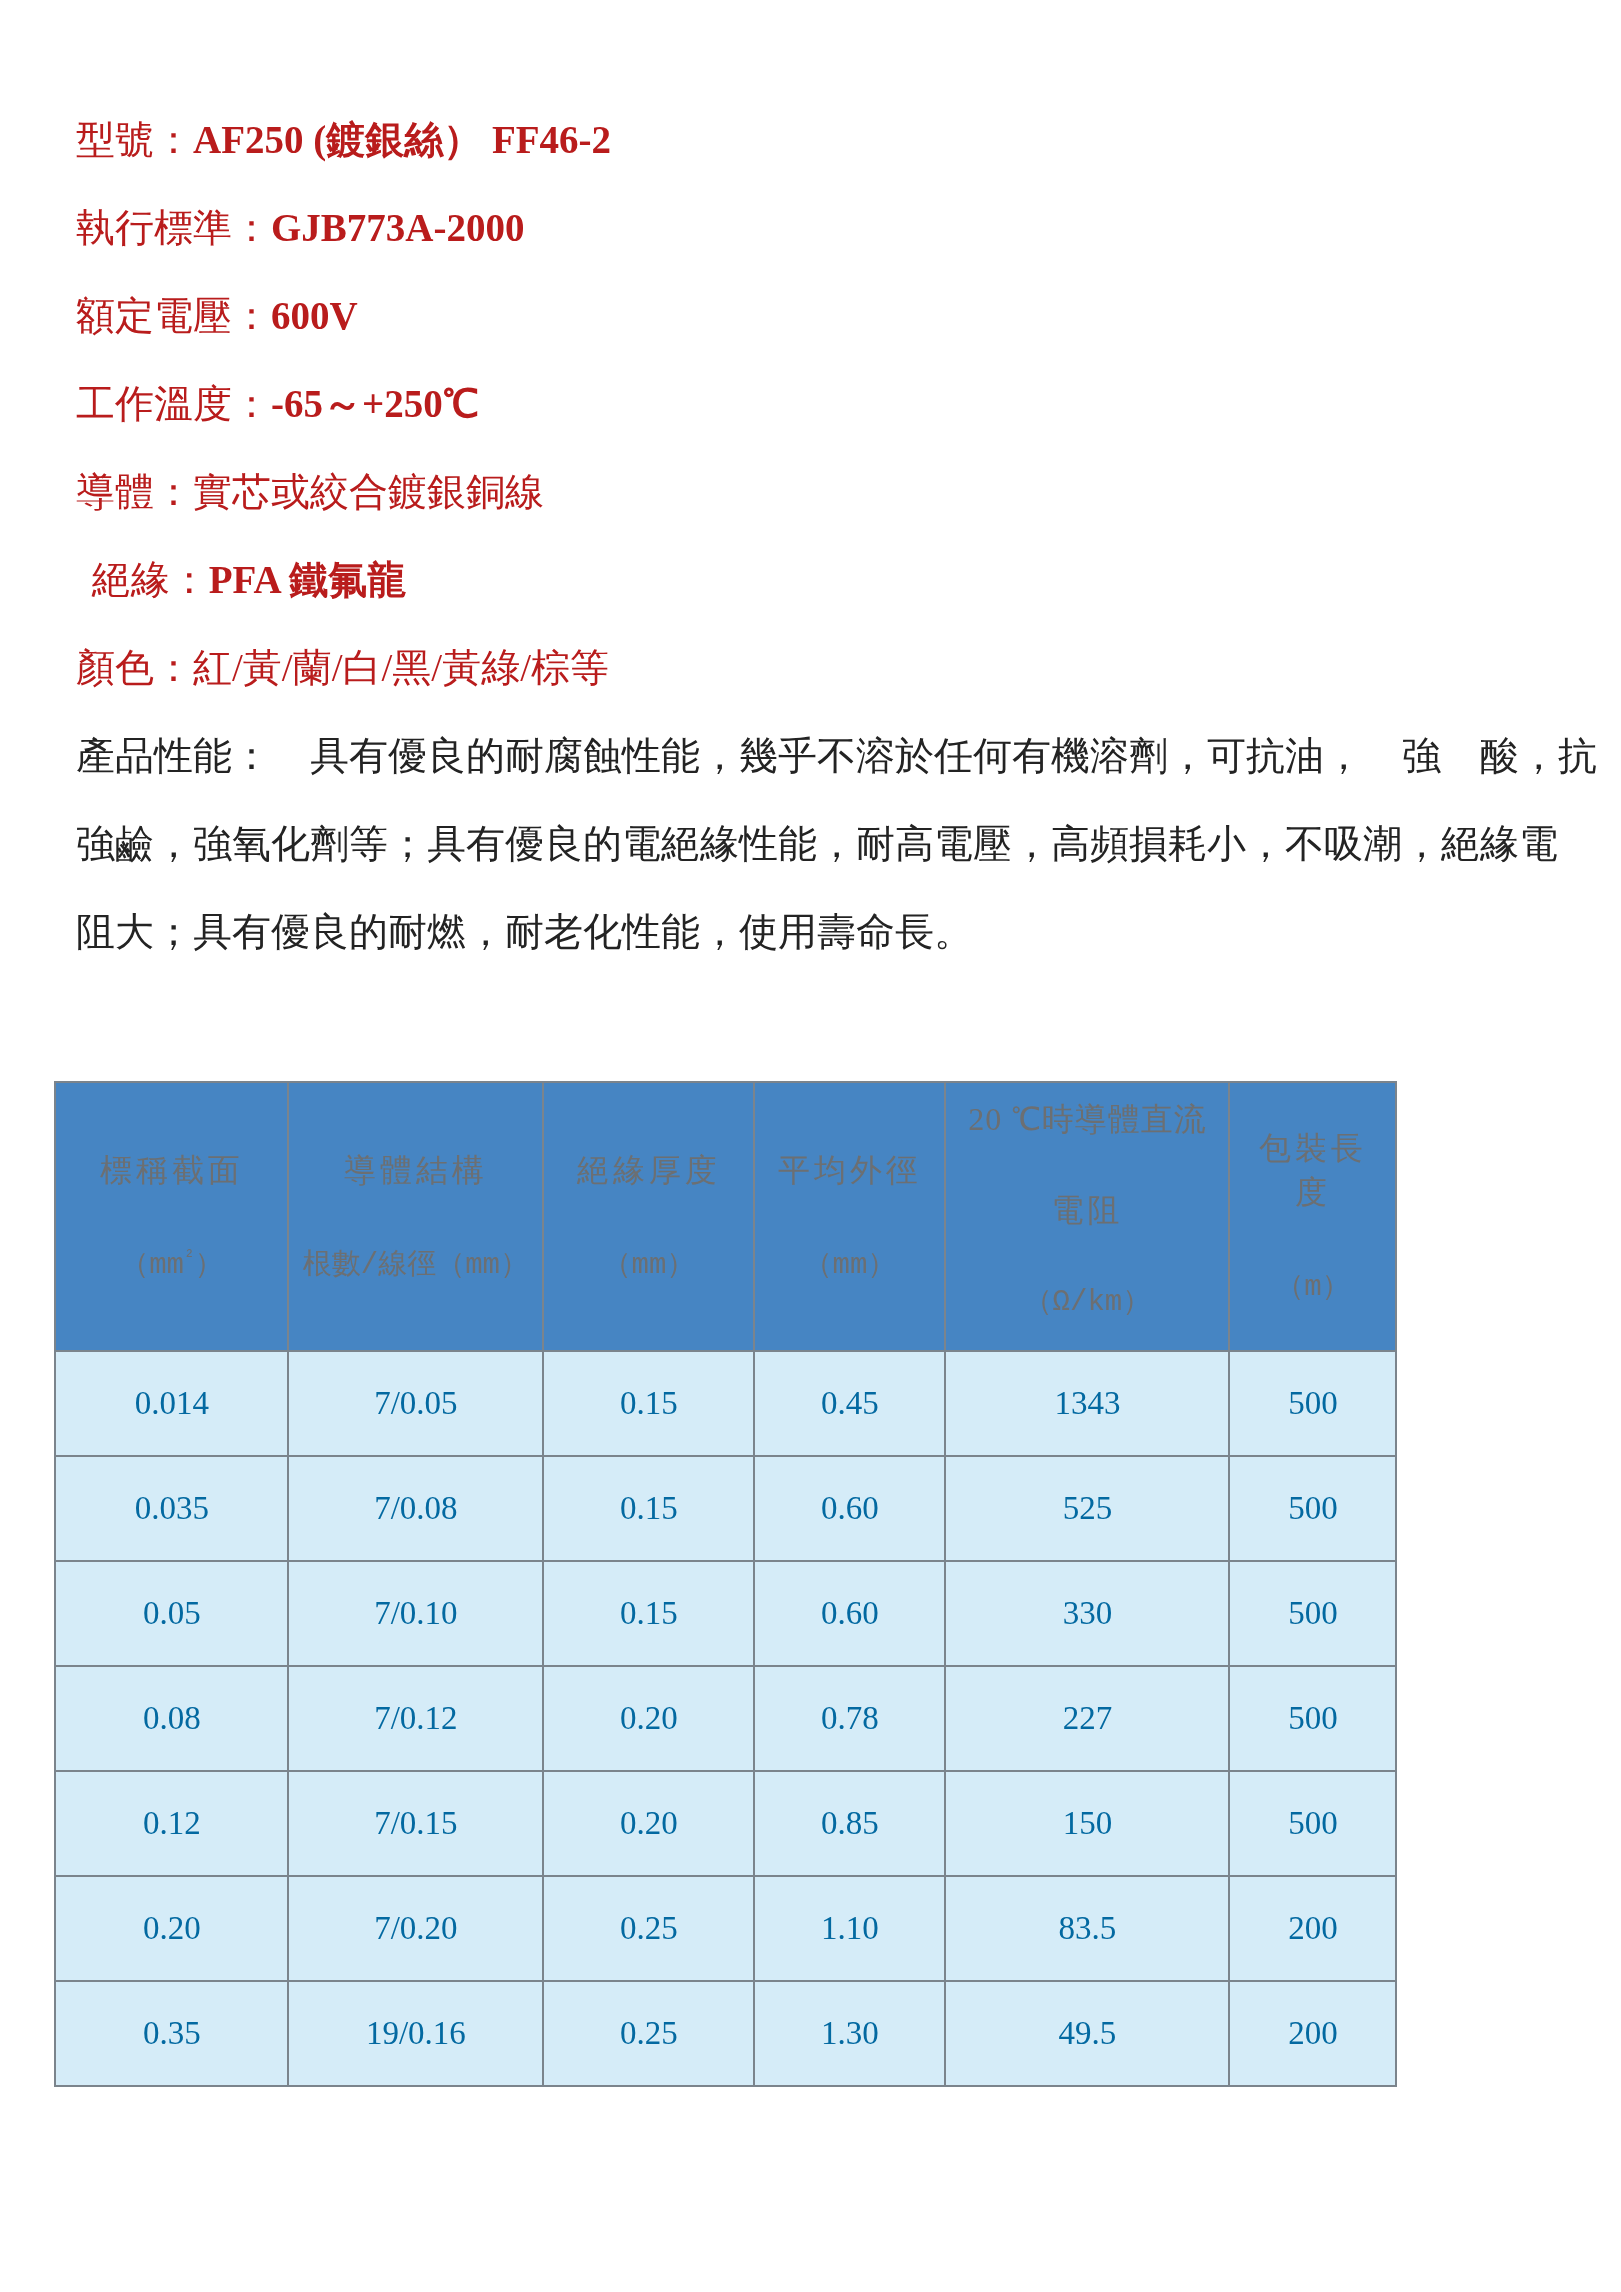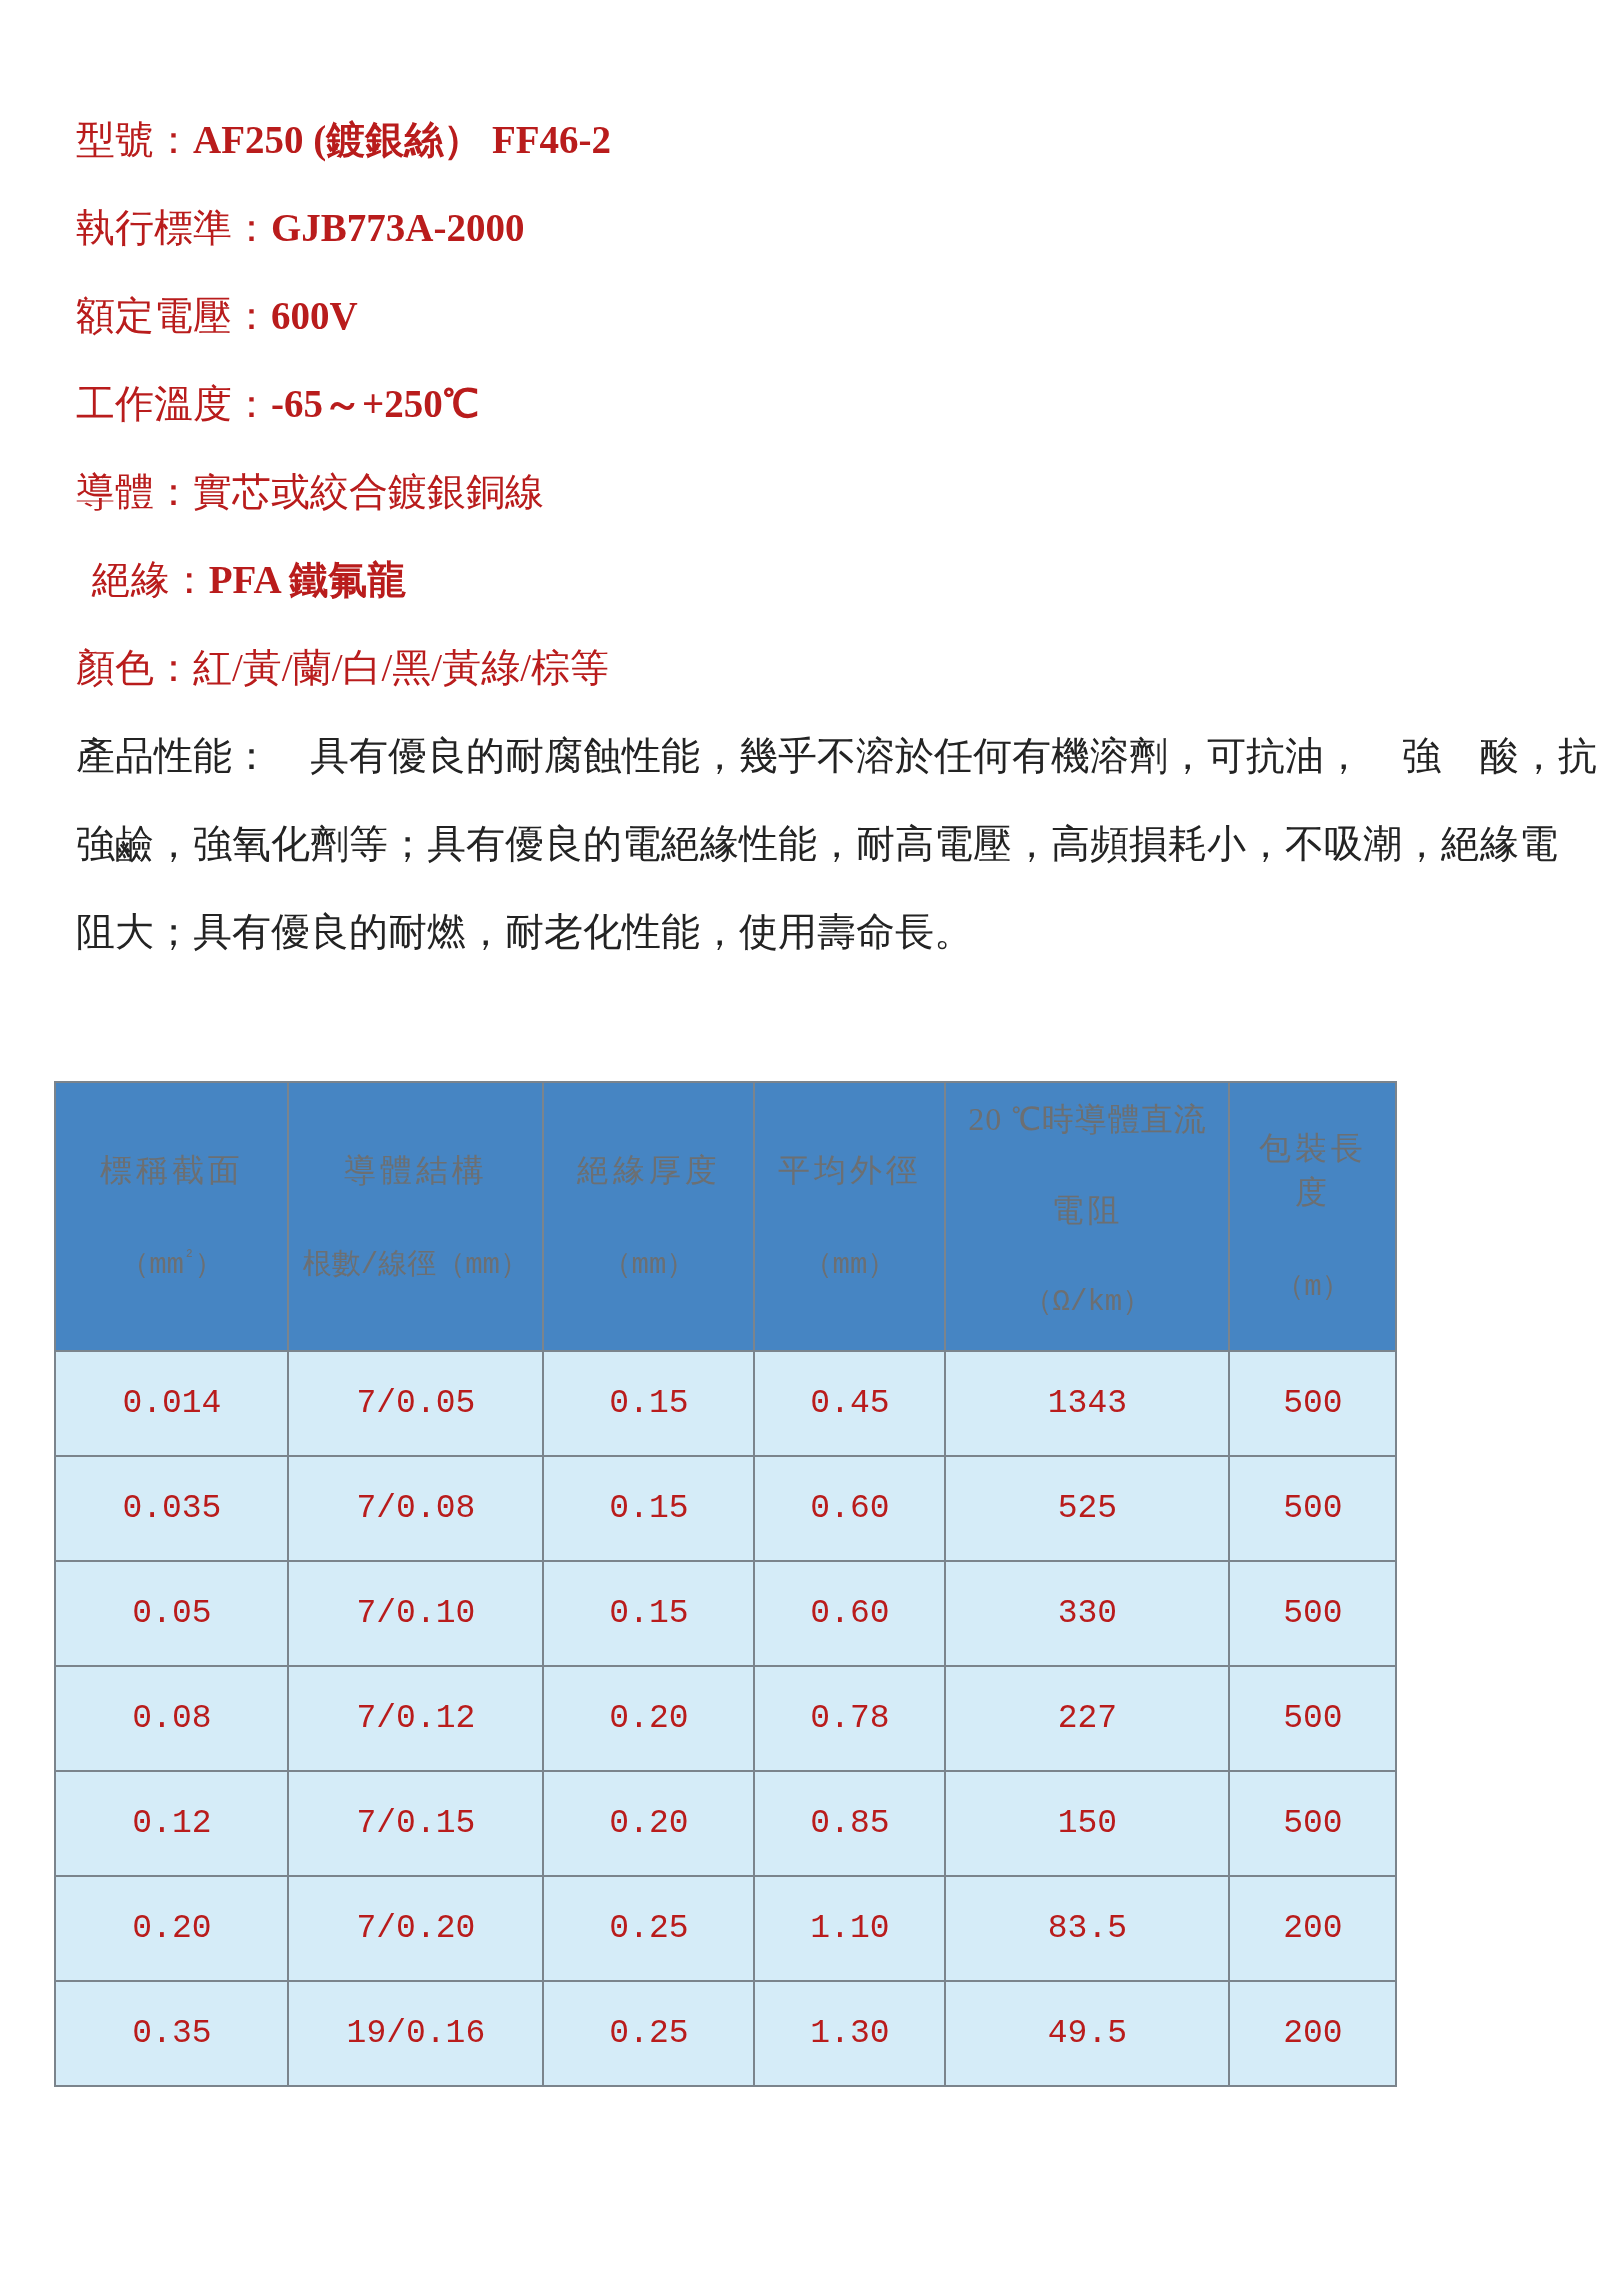--- a/index.html
+++ b/index.html
@@ -40,21 +40,21 @@
     display:flex;flex-direction:column;align-items:center;justify-content:center;
     gap:51px;height:100%;
   }
   .th-inner.three{justify-content:space-between;box-sizing:border-box;padding:3.9px 0 17.6px;gap:0;}
   .th-name{font-size:32px;letter-spacing:3.9px;}
   .th-name.small-sp{letter-spacing:1px;}
   .th-unit{font-size:29px;font-family:Liberation Mono, monospace;}
   .th-unit sup{font-size:17.6px;}
   table.spec tbody td{
     background:#d5ecf8;height:81px;text-align:center;vertical-align:middle;
-    font-family:Liberation Mono, monospace;font-size:33px;color:#b91c1c;
+    font-family:Liberation Serif, serif;font-size:33px;color:#0369a1;
   }
 </style>
 </head>
 <body>
 
 <div class="content">
 
   <div class="tline"><span class="lbl">型號：</span><span class="val-b">AF250 (鍍銀絲） FF46-2</span></div>
 
   <div class="tline"><span class="lbl">執行標準：</span><span class="val-b">GJB773A-2000</span></div>

